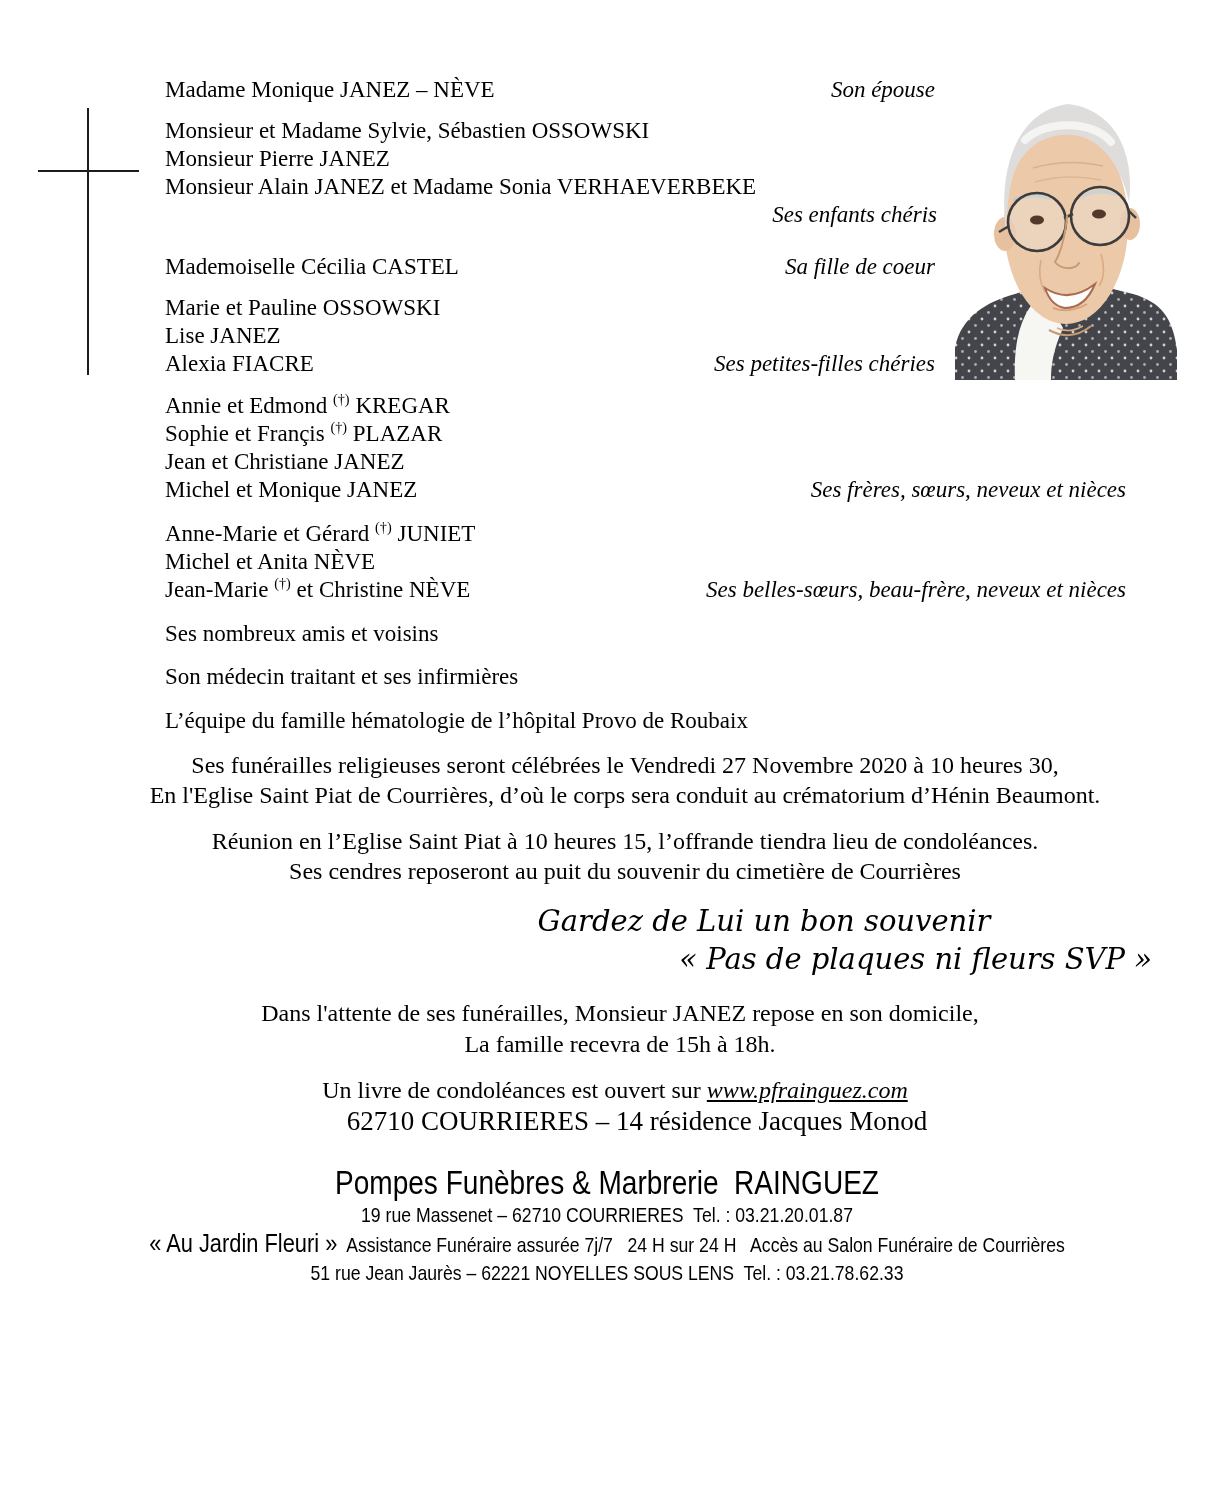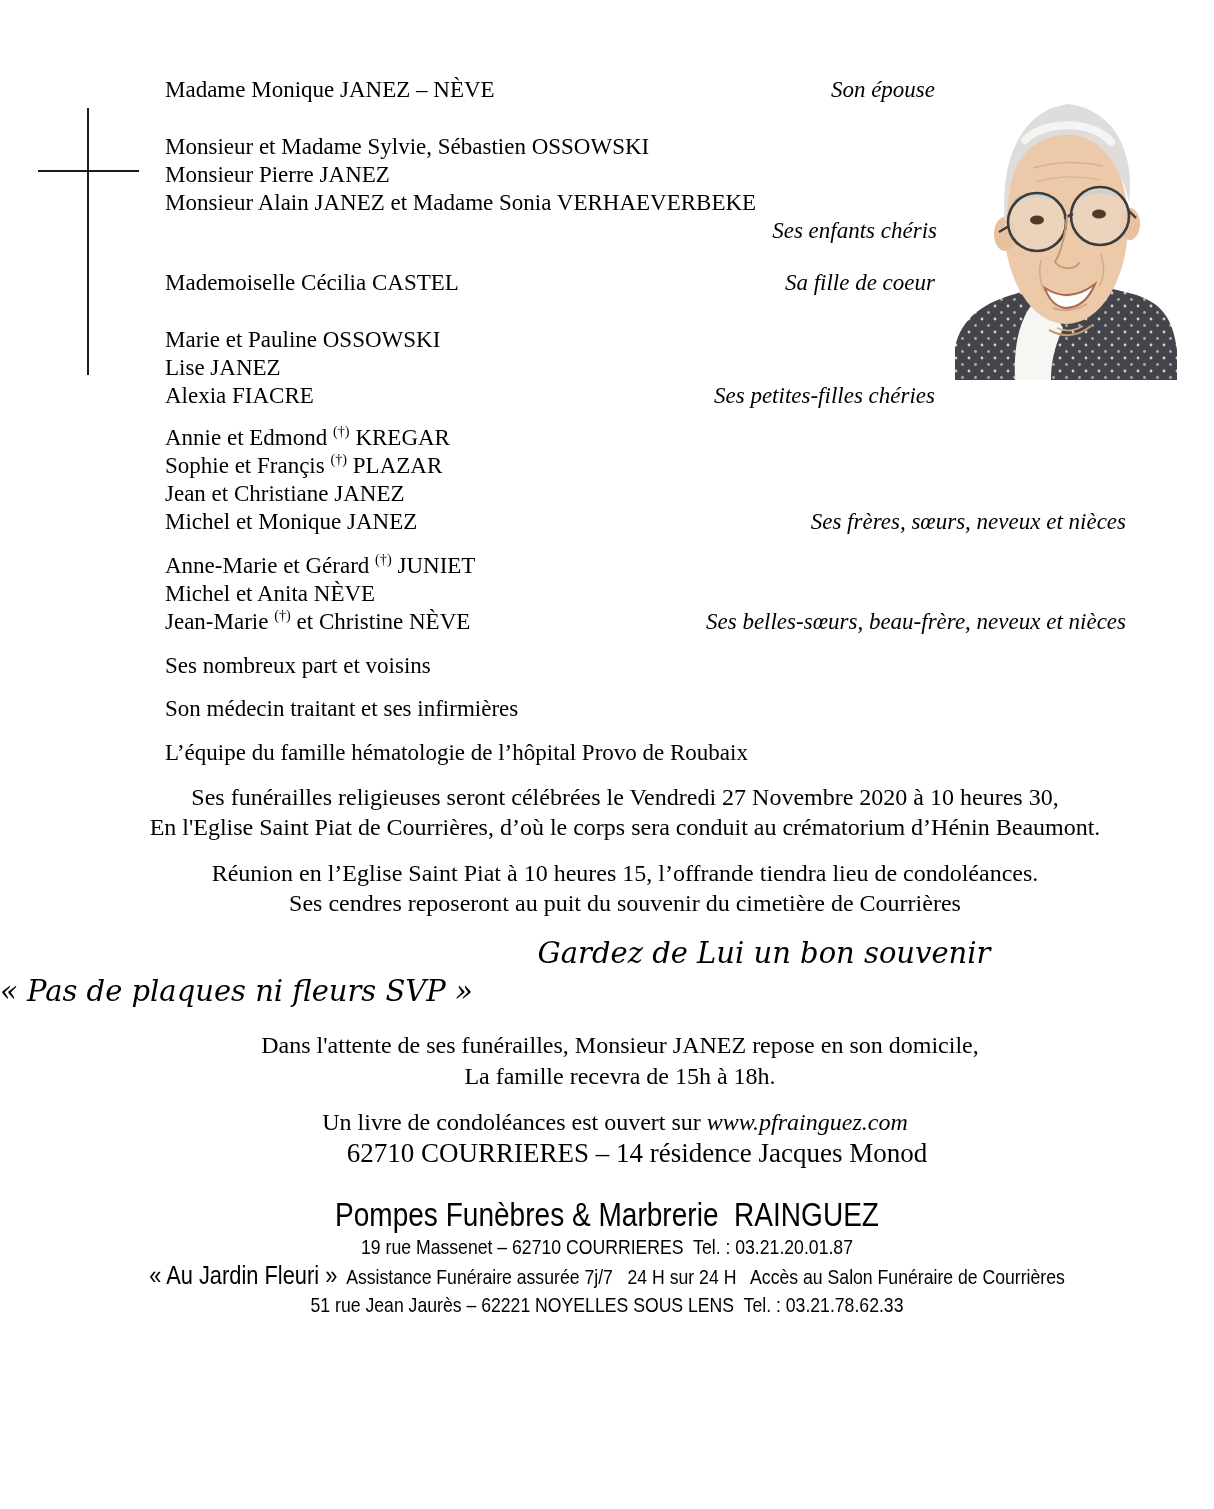--- a/index.html
+++ b/index.html
@@ -20,41 +20,41 @@
   
   .row { position:relative; margin-left:165px; font-size:23px; line-height:28px; }
   .name-line { display:block; }
   .relation { position:absolute; bottom:0; font-style:italic; white-space:nowrap; }
   .rel-near { right:279px; }
   .rel-far  { right:88px;  }
   .rel-own-line { display:block; text-align:right; padding-right:277px; font-style:italic;
                   font-size:23px; line-height:28px; }
   sup.dg { font-size:0.62em; line-height:0; }
 
-  .mt13 { margin-top:29px; } .mt14 { margin-top:14px; } .mt15 { margin-top:15px; }
+  .mt13 { margin-top:13px; } .mt14 { margin-top:14px; } .mt15 { margin-top:15px; }
   .mt16 { margin-top:16px; } .mt24 { margin-top:24px; }
 
   
   .announce { text-align:center; padding-left:30px; }
   .announce-intro { margin-top:22px; font-size:24px; line-height:30px; }
   .announce-name  { margin-top:2px; font-size:52px; line-height:62px; font-style:italic; }
   .announce-sub   { font-size:30px; line-height:36px; font-style:italic; }
   .announce-death { margin-top:16px; font-size:24px; line-height:30px; }
 
   .ceremony { text-align:center; padding-left:36px; font-size:24px; line-height:30px; }
 
   .remember { font-family:"DejaVu Serif", serif; font-style:italic; font-size:29px; line-height:38px; }
   .remember-1 { margin-top:16px; text-align:center; padding-left:314px; }
-  .remember-2 { padding-right:62px; }
+  .remember-2 { text-align:right; padding-right:62px; }
 
   .wake { margin-top:20px; text-align:center; padding-left:26px;
           font-size:24px; line-height:31px; }
 
   .book-1 { margin-top:15px; text-align:center; padding-left:16px; font-size:24px; line-height:30px; }
-  .book-1 .url { font-style:italic; }
+  .book-1 .url { font-style:italic;text-decoration:underline; }
   .book-2 { text-align:center; padding-left:60px; font-size:27px; line-height:33px; }
 
   
   .footer { text-align:center; font-family:"Liberation Sans", sans-serif; }
   .fh-name { margin-top:26px; font-size:33px; line-height:38px; transform:scaleX(0.85); }
   .fh-a1   { font-size:21px; line-height:26px; transform:scaleX(0.84); }
   .fh-l3   { font-size:21px; line-height:30px; transform:scaleX(0.84); }
   .fh-brand{ font-size:26px; }
   .fh-a2   { font-size:21px; line-height:26px; transform:scaleX(0.84); }
 </style>
@@ -155,21 +155,21 @@
     <span class="relation rel-far">Ses frères, sœurs, neveux et nièces</span>
   </div>
 
   <div class="row mt16">
     <span class="name-line"><span>Anne-Marie et Gérard </span><sup class="dg">(†)</sup><span> JUNIET</span></span>
     <span class="name-line">Michel et Anita NÈVE</span>
     <span class="name-line"><span>Jean-Marie </span><sup class="dg">(†)</sup><span> et Christine NÈVE</span></span>
     <span class="relation rel-far">Ses belles-sœurs, beau-frère, neveux et nièces</span>
   </div>
 
-  <div class="row mt16">Ses nombreux part et voisins</div>
+  <div class="row mt16">Ses nombreux amis et voisins</div>
   <div class="row mt15">Son médecin traitant et ses infirmières</div>
   <div class="row mt16">L’équipe du famille hématologie de l’hôpital Provo de Roubaix</div>
 
 
   <div class="ceremony">
     <div class="mt15">
       <div>Ses funérailles religieuses seront célébrées le Vendredi 27 Novembre 2020 à 10 heures 30,</div>
       <div>En l'Eglise Saint Piat de Courrières, d’où le corps sera conduit au crématorium d’Hénin Beaumont.</div>
     </div>
     <div class="mt16">

